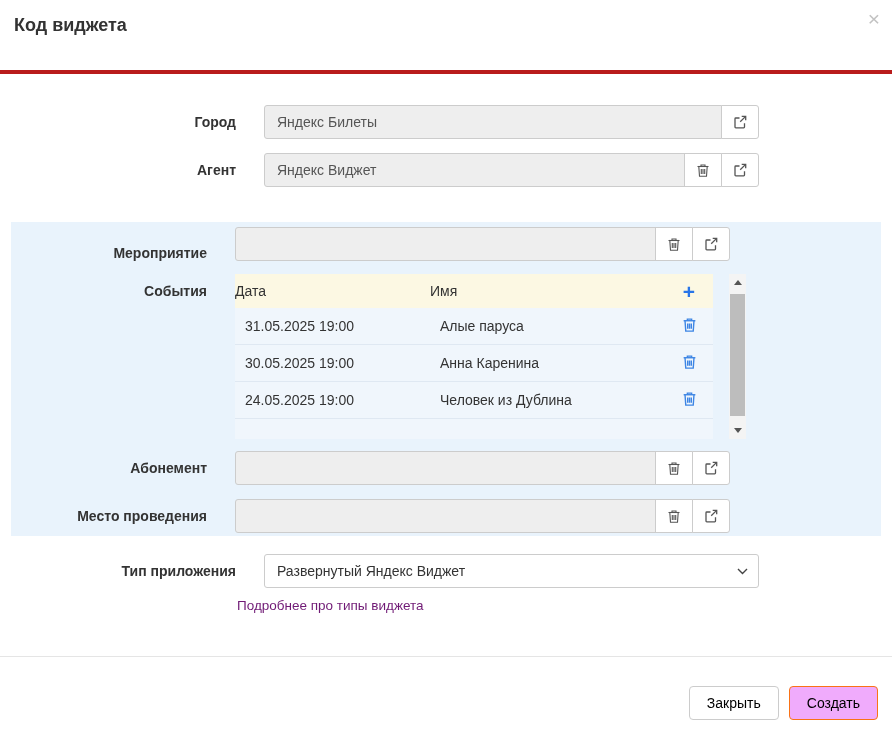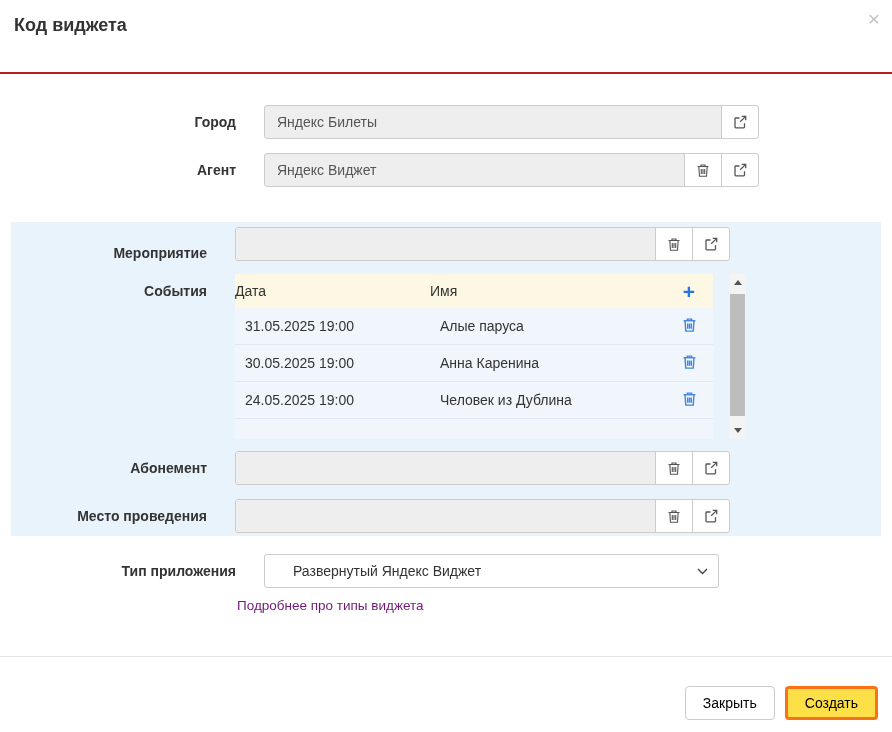--- a/index.html
+++ b/index.html
@@ -7,21 +7,21 @@
   body {
     background: #fff;
     font-family: "Liberation Sans", sans-serif;
     font-size: 14px;
     color: #333;
     position: relative;
     overflow: hidden;
   }
 
   
-  .hdr { height: 74px; border-bottom: 2px solid #b91c1c; padding: 15px 14px; position: relative; }
+  .hdr { height: 74px; border-bottom: 4px solid #b91c1c; padding: 15px 14px; position: relative; }
   .title { font-size: 18px; font-weight: bold; color: #333; }
   .close {
     position: absolute; top: 8px; right: 12px;
     font-size: 21px; line-height: 1; color: #c2c2c2; cursor: pointer;
     font-weight: normal;
   }
 
   
   .content { padding-top: 31px; }
   .frow { display: flex; align-items: center; margin-bottom: 14px; }
@@ -72,38 +72,38 @@
   }
   .sb-btn { height: 17px; display: flex; align-items: center; justify-content: center; }
   .sb-btn.bottom { position: absolute; bottom: 0; left: 0; right: 0; }
   .tri-up { width: 0; height: 0; border-left: 4px solid transparent; border-right: 4px solid transparent; border-bottom: 5px solid #555; }
   .tri-down { width: 0; height: 0; border-left: 4px solid transparent; border-right: 4px solid transparent; border-top: 5px solid #555; }
   .sb-thumb { position: absolute; left: 1px; right: 1px; top: 20px; height: 122px; background: #bdbdbd; }
 
   
   .app-type-row { margin-top: 18px; margin-bottom: 0; }
   .select {
-    width: 455px; height: 34px; background: #fff; border: 1px solid #ccc;
+    width: 495px; height: 34px; background: #fff; border: 1px solid #ccc;
     border-radius: 3px; display: flex; align-items: center;
-    justify-content: space-between; padding: 0 10px 0 28px; cursor: pointer;
+    justify-content: space-between; padding: 0 10px 0 12px; cursor: pointer;
   }
 
   
   .link-row { margin: 9px 0 0 237px; }
   .link { color: #701a75; font-size: 13.5px; cursor: pointer; text-decoration: none; display: inline-block; }
 
   
   .divider2 { border-top: 1px solid #e5e5e5; margin-top: 43px; }
   .footer { display: flex; justify-content: flex-end; gap: 10px; padding: 29px 14px 0; }
   .btn {
     height: 34px; padding: 0 17px; border-radius: 4px; font-size: 14px;
     display: flex; align-items: center; cursor: pointer; color: #000;
   }
   .btn-close { background: #fff; border: 1px solid #ccc; }
-  .btn-create { background: #fde047; border: 3px solid #f97316; }
+  .btn-create { background: #f0abfc; border: 1px solid #f97316; }
 
   svg { display: block; }
 </style>
 </head>
 <body>
 
 <div class="hdr">
   <div class="title">Код виджета</div>
   <div class="close">×</div>
 </div>

